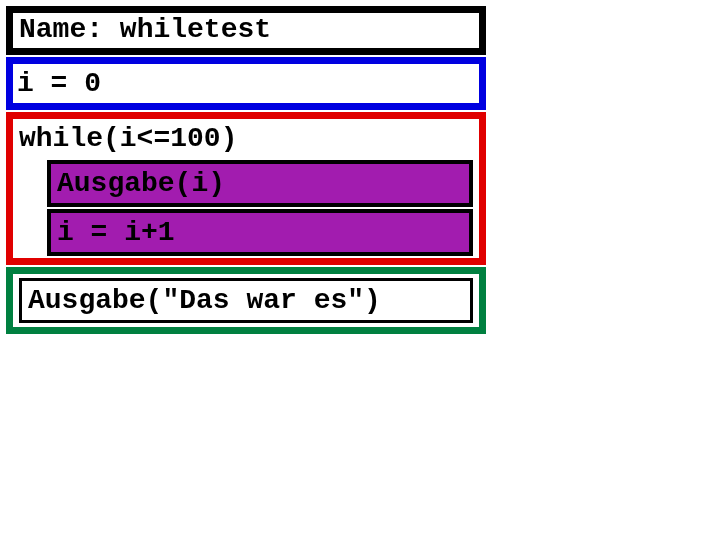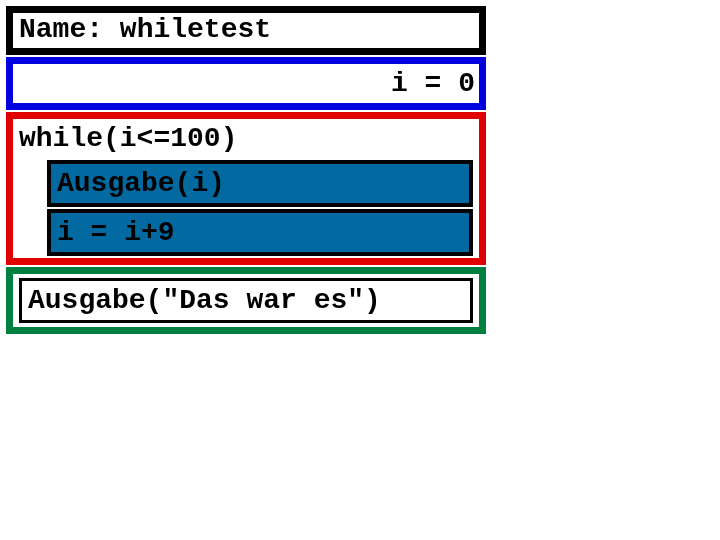--- a/index.html
+++ b/index.html
@@ -25,21 +25,21 @@
     margin-bottom: 2px;
   }
   .header .row {
     border: 2px solid #000;
     padding: 2px 6px 2px 6px;
     text-align: left;
     line-height: 1.1;
   }
   .init {
     border: 7px solid #0000e0;
-    text-align: right;
+    text-align: left;
     padding: 3px 4px;
     line-height: 1.2;
     margin-bottom: 2px;
   }
   .loop {
     border: 7px solid #e00000;
     padding: 2px 6px 0 6px;
     margin-bottom: 2px;
   }
   .loop-cond {
@@ -49,21 +49,21 @@
   }
   .inner {
     margin-left: 28px;
     margin-right: 0px;
   }
   .stmt {
     border: 4px solid #000;
     padding: 2px 6px;
     text-align: left;
     line-height: 1.25;
-    background: #0369a1;
+    background: #a21caf;
     margin-bottom: 2px;
     font-family: Liberation Mono, monospace;
   }
   .after {
     border: 7px solid #008040;
     padding: 4px 6px;
     background: #fff;
   }
   .after-inner {
     border: 3px solid #000;
@@ -85,21 +85,21 @@
   </div>
 
   <div class="box init">
     <span>i = 0</span>
   </div>
 
   <div class="box loop">
     <div class="loop-cond">while(i&lt;=100)</div>
     <div class="inner">
       <div class="stmt">Ausgabe(i)</div>
-      <div class="stmt">i = i+9</div>
+      <div class="stmt">i = i+1</div>
     </div>
   </div>
 
   <div class="box after">
     <div class="after-inner">Ausgabe("Das war es")</div>
   </div>
 
 </div>
 
 </body></html>

